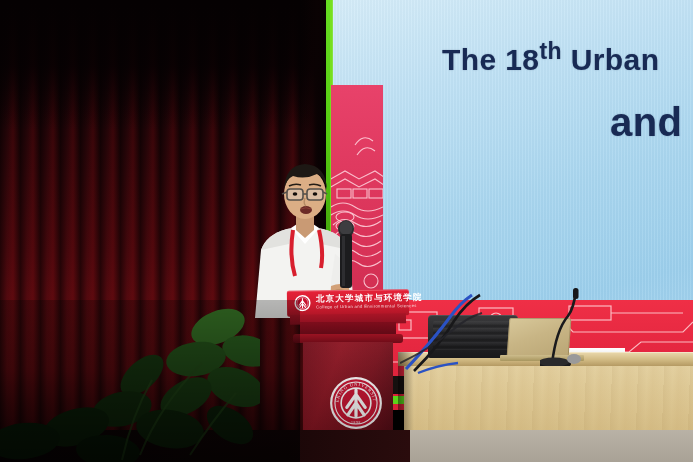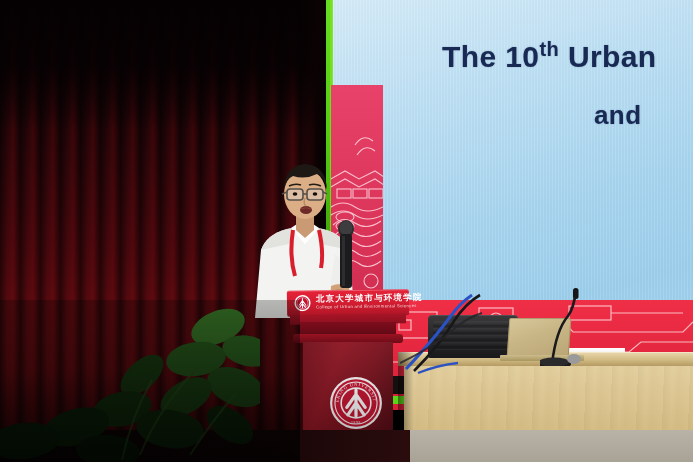--- a/index.html
+++ b/index.html
@@ -41,24 +41,24 @@
   }
   .screen-text {
     position:absolute; left:0; top:0; width:100%; height:100%;
     color:#182a54; font-weight:bold; letter-spacing:0.4px;
     text-shadow:0 0 1.5px rgba(24,42,84,0.35);
   }
   .slide-line1 {
     position:absolute; left:112px; top:38px;
     font-size:30px; white-space:nowrap;
   }
-  .slide-line1 sup { font-size:20px; vertical-align:super; }
+  .slide-line1 sup { font-size:23px; vertical-align:super; }
   .slide-line2 {
-    position:absolute; left:264px; top:100px;
-    font-size:26px; white-space:nowrap;
+    position:absolute; left:280px; top:100px;
+    font-size:40px; white-space:nowrap;
   }
 
   
   .green-stripe {
     position:absolute; left:326px; top:0; width:6px; height:272px;
     background:linear-gradient(180deg,#66dd22 0%, #55cc11 50%, #3f9c0c 100%);
   }
   .green-stripe-2 {
     position:absolute; left:330px; top:0; width:3px; height:272px;
     background:#7ae01f; opacity:.85;
@@ -231,21 +231,21 @@
 
 <div class="scene">
 
   <div class="curtain"></div>
   <div class="curtain-dark-top"></div>
   <div class="curtain-right"></div>
 
   <div class="screen">
     <div class="screen-scan"></div>
     <div class="screen-text">
-      <div class="slide-line1"><span>The 10</span><sup>th</sup><span> Urban</span></div>
+      <div class="slide-line1"><span>The 18</span><sup>th</sup><span> Urban</span></div>
       <div class="slide-line2">and</div>
     </div>
   </div>
 
   <div class="green-stripe"></div>
   <div class="green-stripe-2"></div>
 
   <div class="pink-banner">
     <svg width="52" height="225" viewBox="0 0 52 225">
       <g stroke="#ffd7e0" stroke-width="1.1" fill="none" opacity="0.85">

